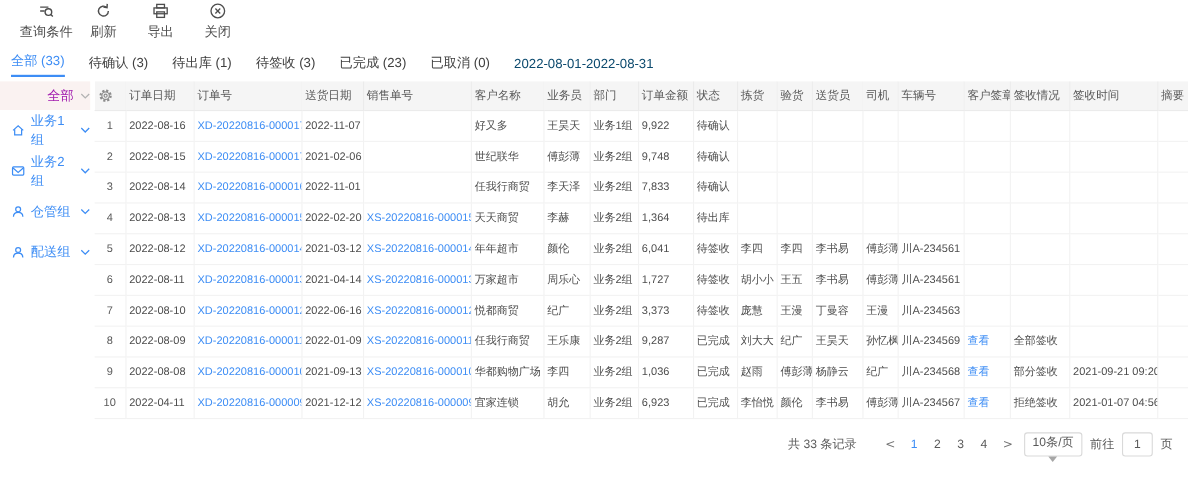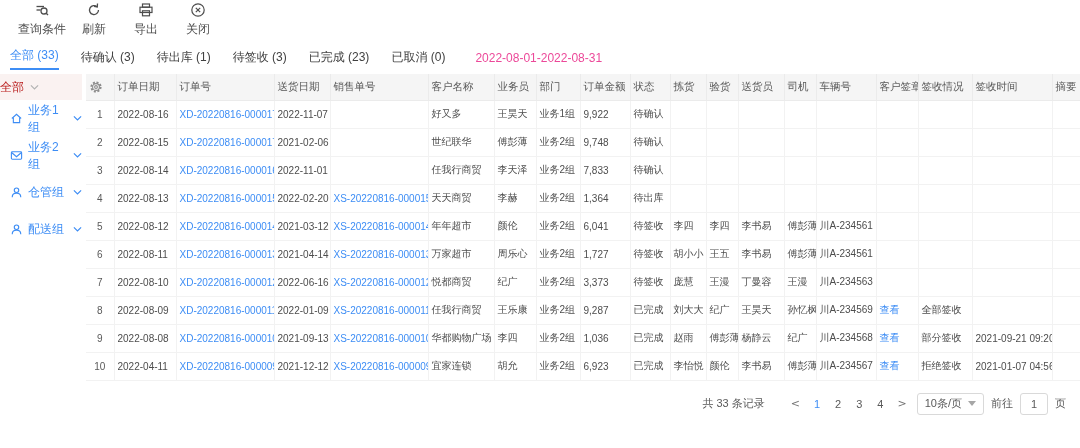--- a/index.html
+++ b/index.html
@@ -9,27 +9,27 @@
   
   .toolbar { display:flex; align-items:flex-start; padding:1px 0 0 16px; height:47px; }
   .tool { display:flex; flex-direction:column; align-items:center; width:52px; cursor:pointer; }
   .tool .ticon { height:18px; display:flex; align-items:center; justify-content:center; }
   .tool .tlabel { font-size:12px; color:#4d4d4d; margin-top:2px; white-space:nowrap; }
 
   
   .tabbar { display:flex; align-items:flex-end; padding-left:10px; height:23px; font-size:12px; }
   .tab { margin-right:22px; padding-bottom:4px; cursor:pointer; color:#404040; white-space:nowrap; }
   .tab.active { color:#3d8df5; border-bottom:2px solid #3d8df5; }
-  .daterange { color:#ec4899; padding-bottom:5px; margin-left:8px; }
+  .daterange { color:#0c4a6e; padding-bottom:5px; margin-left:0; }
 
   
   .content { display:flex; margin-top:4px; }
   .sidebar { width:82px; flex-shrink:0; margin-right:4px; }
   .side-header { background:#faf2f1; height:26px; display:flex; align-items:center;
-     justify-content:flex-start; gap:6px; color:#b91c1c; font-size:12px; cursor:pointer; }
+     justify-content:flex-end; gap:6px; color:#a21caf; font-size:12px; cursor:pointer; }
   .side-item { height:37px; display:flex; align-items:center; padding-left:10px; gap:5px;
      color:#3d8df5; font-size:12px; cursor:pointer; }
   .side-item .grow { flex:1; }
 
   
   .table-wrap { width:994px; }
   table.grid { border-collapse:collapse; table-layout:fixed; width:994px; font-size:10px; }
   table.grid th { background:#f5f5f5; font-weight:normal; color:#595959; height:26px;
      text-align:left; padding:0 3px; border-right:1px solid #ebebeb; border-bottom:1px solid #ebebeb;
      white-space:nowrap; overflow:hidden; font-size:10.5px; }
@@ -43,21 +43,21 @@
   th.gearcell { text-align:center; }
 
   
   .pager { display:flex; justify-content:flex-end; align-items:center; gap:7px;
      padding:12px 14px 0 0; font-size:11px; color:#595959; }
   .pager .total-text { margin-right:16px; }
   .pg-arrow { cursor:pointer; color:#737373; padding:0 3px; font-family:"DejaVu Sans",sans-serif; }
   .pg-num { cursor:pointer; padding:0 4px; }
   .pg-num.active { color:#3d8df5; }
   .pg-select { border:1px solid #d9d9d9; border-radius:3px; height:22px; display:flex;
-     align-items:center; gap:6px; padding:0 7px; cursor:pointer; background:#fff; }
+     align-items:center; gap:6px; padding:0 7px; cursor:pointer; background:#fff;flex-direction:column; }
   .pg-select .tri { width:0; height:0; border-left:4px solid transparent;
      border-right:4px solid transparent; border-top:5px solid #a6a6a6; }
   .pg-goto-input { width:28px; height:22px; border:1px solid #d9d9d9; border-radius:3px;
      text-align:center; font-size:11px; color:#595959; font-family:inherit; }
   svg { display:block; }
 </style>
 </head>
 <body>
 
 <div class="app">

